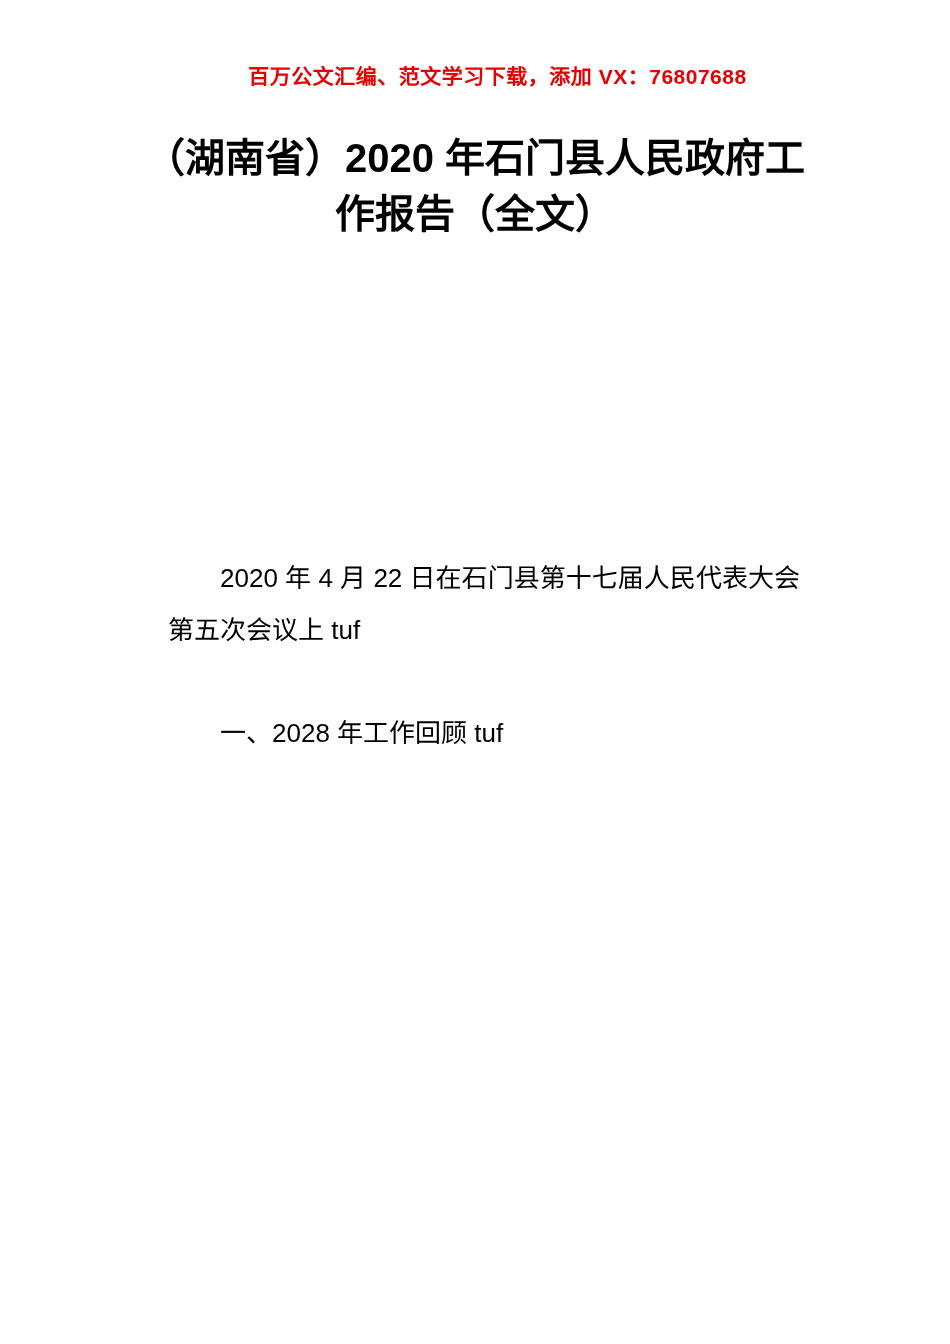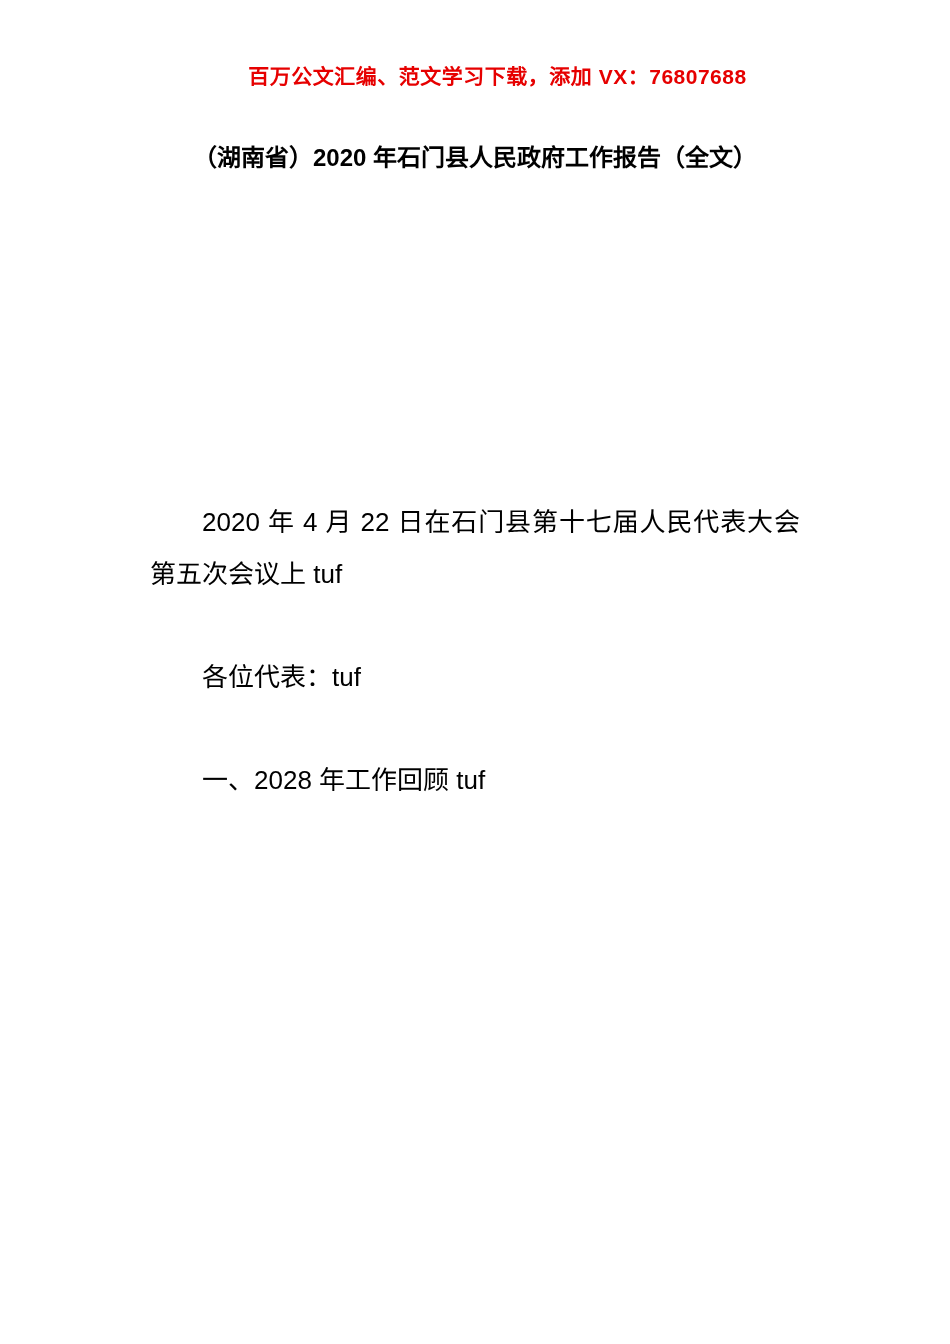--- a/index.html
+++ b/index.html
@@ -24,47 +24,46 @@
     font-size: 21px;
     font-weight: bold;
     letter-spacing: 0.5px;
     padding-left: 45px;
     
   }
   .doc-title {
     margin: 40px auto 0 auto;
     width: 700px;
     text-align: center;
-    font-size: 24px;
+    font-size: 40px;
     line-height: 56px;
     font-weight: bold;
     font-family: "Liberation Sans", "DejaVu Sans", sans-serif;
   }
   .doc-body {
     margin-top: 310px;
     padding: 0 150px;
   }
   .doc-body p {
-    margin: 0 0 51px 0;
+    margin: 0 0 51px 18px;
     font-size: 26px;
     line-height: 52px;
     text-indent: 2em;
     text-align: justify;
     text-justify: inter-ideograph;
     font-weight: 400;
   }
 </style>
 </head>
 <body>
 
 <div class="page">
 
   <div class="notice" data-bind="notice.text" data-bind-style="color:notice.color" style="color: rgb(230, 0, 0);">百万公文汇编、范文学习下载，添加 VX：76807688</div>
 
   <h1 class="doc-title" data-bind="document.title">（湖南省）2020 年石门县人民政府工作报告（全文）</h1>
 
   <div class="doc-body">
     <p data-bind="document.paragraphs.0.text">2020 年 4 月 22 日在石门县第十七届人民代表大会第五次会议上 tuf</p>
-    <p data-bind="document.paragraphs.2.text">各位代表：tuf</p>
     <p data-bind="document.paragraphs.4.text">一、2028 年工作回顾 tuf</p>
   </div>
 
 </div>
 
 </body></html>

